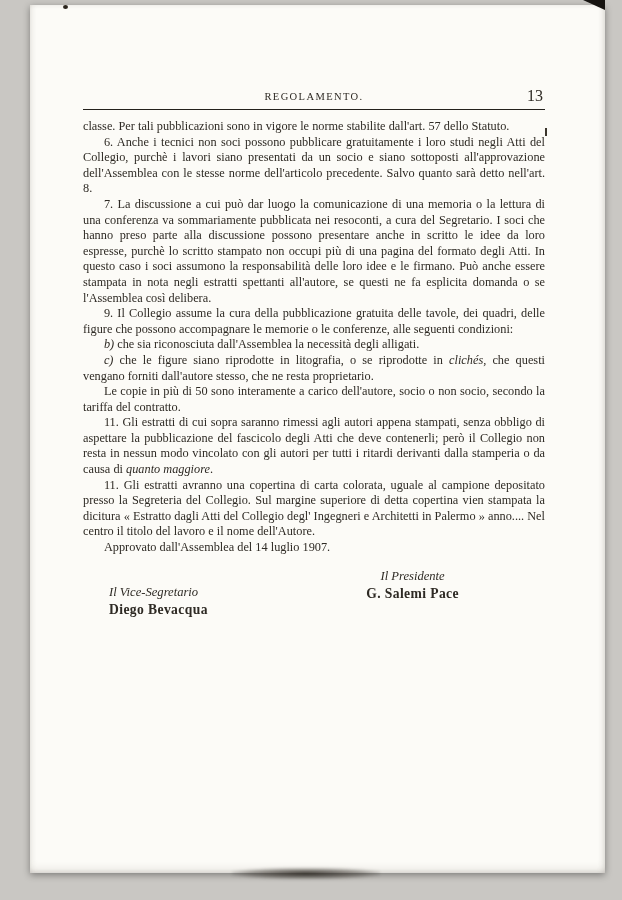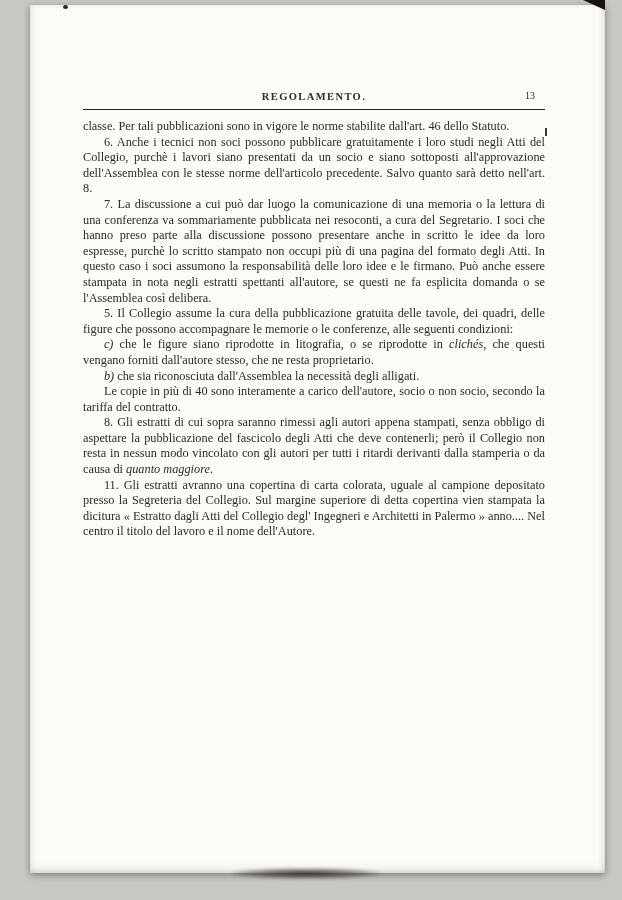--- a/index.html
+++ b/index.html
@@ -32,27 +32,27 @@
   .header {
     position: relative;
     height: 17px;
     font-family: "Liberation Serif", "DejaVu Serif", serif;
   }
   .header-title {
     position: absolute;
     left: 0; right: 0;
     text-align: center;
     font-size: 10.5px;
-    font-weight: bold;
+    font-weight: normal;
     letter-spacing: 1.4px;
   }
   .page-number {
     position: absolute;
-    right: 10px; top: -1px;
-    font-size: 10px;
+    right: 2px; top: -1px;
+    font-size: 16px;
   }
   .rule {
     border: 0;
     border-top: 1.6px solid #24211c;
     margin: 3px 0 9px 0;
   }
   p.para { margin: 0; }
   p.para.indent { text-indent: 1.7em; }
   .it { font-style: italic; }
   .signatures {
@@ -113,31 +113,42 @@
 <div class="page">
   <div class="content">
 
     <div class="header">
       <span class="header-title">REGOLAMENTO.</span>
       <span class="page-number">13</span>
     </div>
     <div class="rule"></div>
 
     <div>
-        <p class="para"><span>classe. Per tali pubblicazioni sono in vigore le norme stabilite dall'art. 46 dello Statuto.</span></p>
+        <p class="para"><span>classe. Per tali pubblicazioni sono in vigore le norme stabilite dall'art. 57 dello Statuto.</span></p>
         <p class="para indent"><span>6. Anche i tecnici non soci possono pubblicare gratuitamente i loro studi negli Atti del Collegio, purchè i lavori siano presentati da un socio e siano sottoposti all'approvazione dell'Assemblea con le stesse norme dell'articolo precedente. Salvo quanto sarà detto nell'art. 8.</span></p>
         <p class="para indent"><span>7. La discussione a cui può dar luogo la comunicazione di una memoria o la lettura di una conferenza va sommariamente pubblicata nei resoconti, a cura del Segretario. I soci che hanno preso parte alla discussione possono presentare anche in scritto le idee da loro espresse, purchè lo scritto stampato non occupi più di una pagina del formato degli Atti. In questo caso i soci assumono la responsabilità delle loro idee e le firmano. Può anche essere stampata in nota negli estratti spettanti all'autore, se questi ne fa esplicita domanda o se l'Assemblea così delibera.</span></p>
-        <p class="para indent"><span>5. Il Collegio assume la cura della pubblicazione gratuita delle tavole, dei quadri, delle figure che possono accompagnare le memorie o le conferenze, alle seguenti condizioni:</span></p>
+        <p class="para indent"><span>9. Il Collegio assume la cura della pubblicazione gratuita delle tavole, dei quadri, delle figure che possono accompagnare le memorie o le conferenze, alle seguenti condizioni:</span></p>
+        <p class="para indent"><span class="it">b) </span><span>che sia riconosciuta dall'Assemblea la necessità degli alligati.</span></p>
         <p class="para indent"><span class="it">c) </span><span>che le figure siano riprodotte in litografia, o se riprodotte in </span><span class="it">clichés</span><span>, che questi vengano forniti dall'autore stesso, che ne resta proprietario.</span></p>
-        <p class="para indent"><span class="it">b) </span><span>che sia riconosciuta dall'Assemblea la necessità degli alligati.</span></p>
-        <p class="para indent"><span>Le copie in più di 40 sono interamente a carico dell'autore, socio o non socio, secondo la tariffa del contratto.</span></p>
-        <p class="para indent"><span>8. Gli estratti di cui sopra saranno rimessi agli autori appena stampati, senza obbligo di aspettare la pubblicazione del fascicolo degli Atti che deve contenerli; però il Collegio non resta in nessun modo vincolato con gli autori per tutti i ritardi derivanti dalla stamperia o da causa di </span><span class="it">quanto maggiore</span><span>.</span></p>
+        <p class="para indent"><span>Le copie in più di 50 sono interamente a carico dell'autore, socio o non socio, secondo la tariffa del contratto.</span></p>
+        <p class="para indent"><span>11. Gli estratti di cui sopra saranno rimessi agli autori appena stampati, senza obbligo di aspettare la pubblicazione del fascicolo degli Atti che deve contenerli; però il Collegio non resta in nessun modo vincolato con gli autori per tutti i ritardi derivanti dalla stamperia o da causa di </span><span class="it">quanto maggiore</span><span>.</span></p>
         <p class="para indent"><span>11. Gli estratti avranno una copertina di carta colorata, uguale al campione depositato presso la Segreteria del Collegio. Sul margine superiore di detta copertina vien stampata la dicitura « Estratto dagli Atti del Collegio degl' Ingegneri e Architetti in Palermo » anno.... Nel centro il titolo del lavoro e il nome dell'Autore.</span></p>
+        <p class="para indent"><span>Approvato dall'Assemblea del 14 luglio 1907.</span></p>
       </div>
 
+    <div class="signatures">
+      <div class="sig-president">
+        <div class="sig-label">Il Presidente</div>
+        <div class="sig-name">G. Salemi Pace</div>
+      </div>
+      <div class="sig-vice">
+        <div class="sig-label">Il Vice-Segretario</div>
+        <div class="sig-name">Diego Bevacqua</div>
+      </div>
+    </div>
 
   </div>
 </div>
 
 <div class="artifact corner-mark"></div>
 <div class="artifact dot-mark"></div>
 <div class="artifact edge-tick"></div>
 <div class="artifact bottom-smudge"></div>
 
 </body></html>

